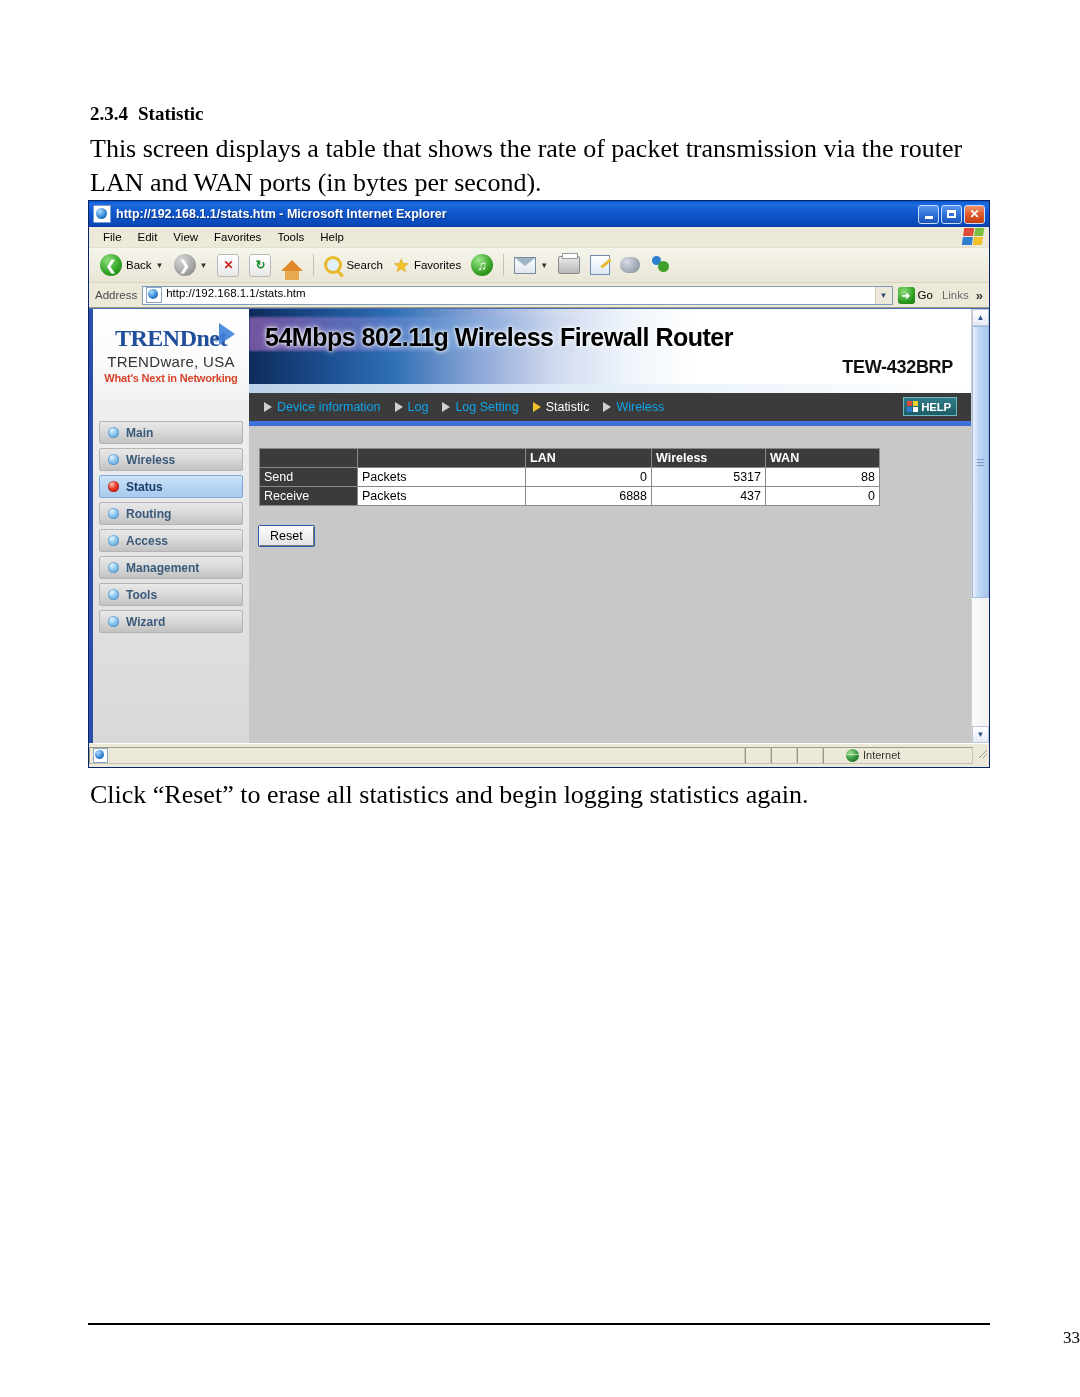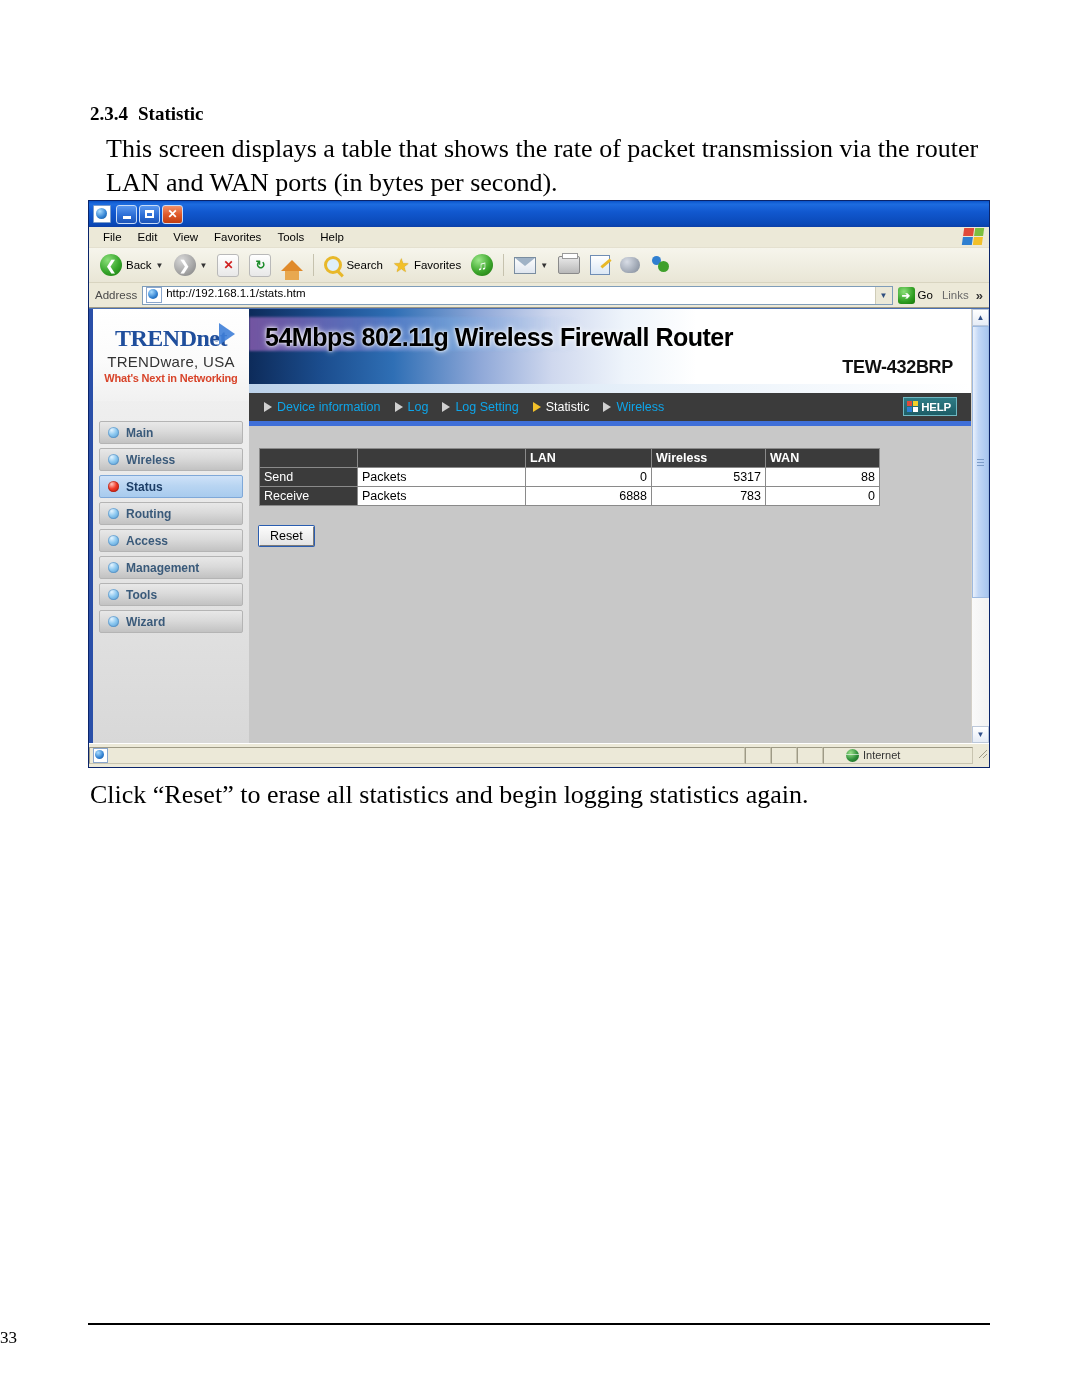--- a/index.html
+++ b/index.html
@@ -37,21 +37,20 @@
 
   .doc-para {
     position: absolute;
     left: 90px;
     top: 132px;
     width: 905px;
     font-family: "Liberation Serif", serif;
     font-size: 26px;
     line-height: 34px;
     color: #000;
-    margin-left: 16px;
   }
 
   .doc-caption {
     position: absolute;
     left: 90px;
     top: 778px;
     width: 905px;
     font-family: "Liberation Serif", serif;
     font-size: 26px;
     line-height: 34px;
@@ -63,21 +62,21 @@
     left: 88px;
     top: 1323px;
     width: 902px;
     border-top: 2px solid #000;
   }
   .footer-page {
     position: absolute;
     left: 0;
     top: 1328px;
     width: 1080px;
-    text-align: left;
+    text-align: right;
     font-family: "Liberation Serif", serif;
     font-size: 17px;
     color: #000;
   }
 
   
   .browser {
     position: absolute;
     left: 88px;
     top: 200px;
@@ -612,20 +611,21 @@
   <div class="doc-heading">
     <span class="num">2.3.4</span><span>Statistic</span>
   </div>
 
   <div class="doc-para">This screen displays a table that shows the rate of packet transmission via the router LAN and WAN ports (in bytes per second).</div>
 
   <div class="browser">
 
     <div class="titlebar">
       <span class="title-icon"></span>
+      <span class="title-text">http://192.168.1.1/stats.htm - Microsoft Internet Explorer</span>
       <span class="win-btns">
         <span class="win-btn min">
             <span class="glyph-min"></span>
           </span>
         <span class="win-btn max">
             <span class="glyph-max"></span>
           </span>
         <span class="win-btn close">
             <span class="glyph-close">✕</span>
           </span>
@@ -826,21 +826,21 @@
                   <td class="c-dark-lbl">Send</td>
                   <td class="c-white">Packets</td>
                   <td class="c-num">0</td>
                   <td class="c-num">5317</td>
                   <td class="c-num">88</td>
                 </tr>
                 <tr>
                   <td class="c-dark-lbl">Receive</td>
                   <td class="c-white">Packets</td>
                   <td class="c-num">6888</td>
-                  <td class="c-num">783</td>
+                  <td class="c-num">437</td>
                   <td class="c-num">0</td>
                 </tr>
               </tbody>
             </table>
 
             <div class="reset-row">
               <button class="reset-btn">Reset</button>
             </div>
           </div>
 

